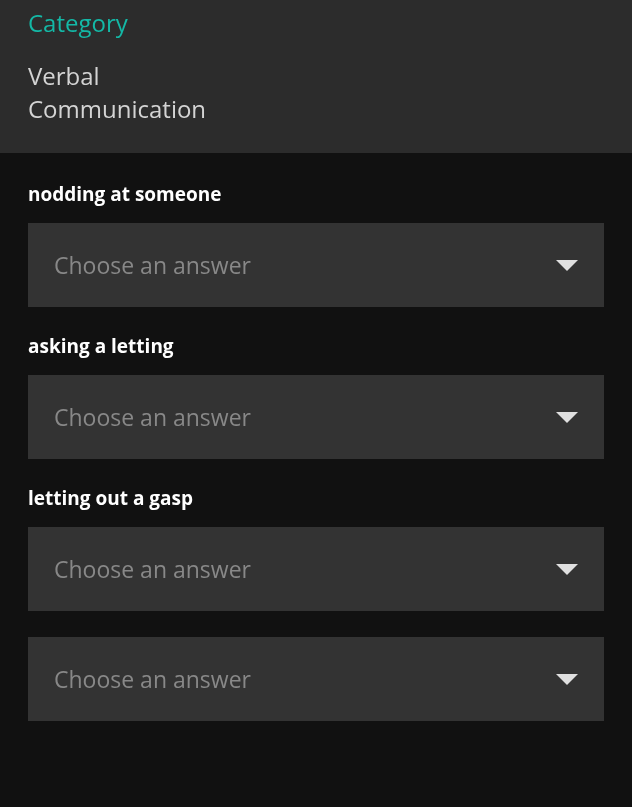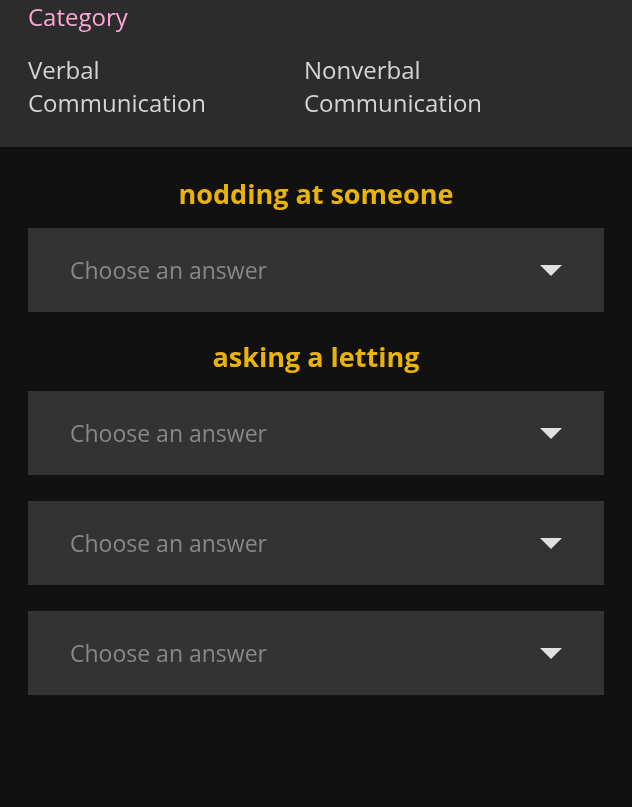--- a/index.html
+++ b/index.html
@@ -11,54 +11,54 @@
       font-family: -apple-system, BlinkMacSystemFont, 'Segoe UI', 'Open Sans', sans-serif;
       background-color: #111111;
       color: #d4d4d4;
       width: 632px;
     }
     .category-section {
       background-color: #2c2c2c;
       padding: 0 28px 28px 28px;
     }
     .category-label {
-      color: #f9a8d4;
+      color: #14b8a6;
       font-size: 24px;
       font-weight: 400;
-      padding-top: 0;
+      padding-top: 6px;
       padding-bottom: 20px;
     }
     .category-options {
       display: flex;
       flex-wrap: wrap;
       gap: 4px 46px;
+      flex-direction: column;
     }
     .category-option {
       color: #d4d4d4;
       font-size: 24px;
       font-weight: 400;
       max-width: 230px;
     }
     .questions-section {
       background-color: #111111;
       padding: 28px;
     }
     .question-item {
       margin-bottom: 26px;
     }
     .question-label {
-      color: #eab308;
-      font-size: 27px;
+      color: #ffffff;
+      font-size: 19px;
       font-weight: 700;
       margin-bottom: 16px;
-      text-align: center;
     }
     .dropdown {
       background-color: #333333;
-      padding: 26px 42px;
+      padding: 26px 26px;
       display: flex;
       align-items: center;
       justify-content: space-between;
       cursor: pointer;
     }
     .dropdown-placeholder {
       color: #888888;
       font-size: 23px;
       font-weight: 400;
     }
@@ -70,21 +70,20 @@
       border-top: 11px solid #e0e0e0;
     }
   </style>
 </head>
 <body>
 
 <div class="category-section">
   <div class="category-label">Category</div>
   <div class="category-options">
     <div class="category-option">Verbal Communication</div>
-    <div class="category-option">Nonverbal Communication</div>
   </div>
 </div>
 
 <div class="questions-section">
 
   <div class="question-item">
     <div class="question-label">nodding at someone</div>
     <div class="dropdown">
       <span class="dropdown-placeholder">Choose an answer</span>
       <span class="dropdown-caret"></span>
@@ -93,20 +92,21 @@
 
   <div class="question-item">
     <div class="question-label">asking a letting</div>
     <div class="dropdown">
       <span class="dropdown-placeholder">Choose an answer</span>
       <span class="dropdown-caret"></span>
     </div>
   </div>
 
   <div class="question-item">
+    <div class="question-label">letting out a gasp</div>
     <div class="dropdown">
       <span class="dropdown-placeholder">Choose an answer</span>
       <span class="dropdown-caret"></span>
     </div>
   </div>
 
   <div class="question-item">
     <div class="dropdown">
       <span class="dropdown-placeholder">Choose an answer</span>
       <span class="dropdown-caret"></span>

